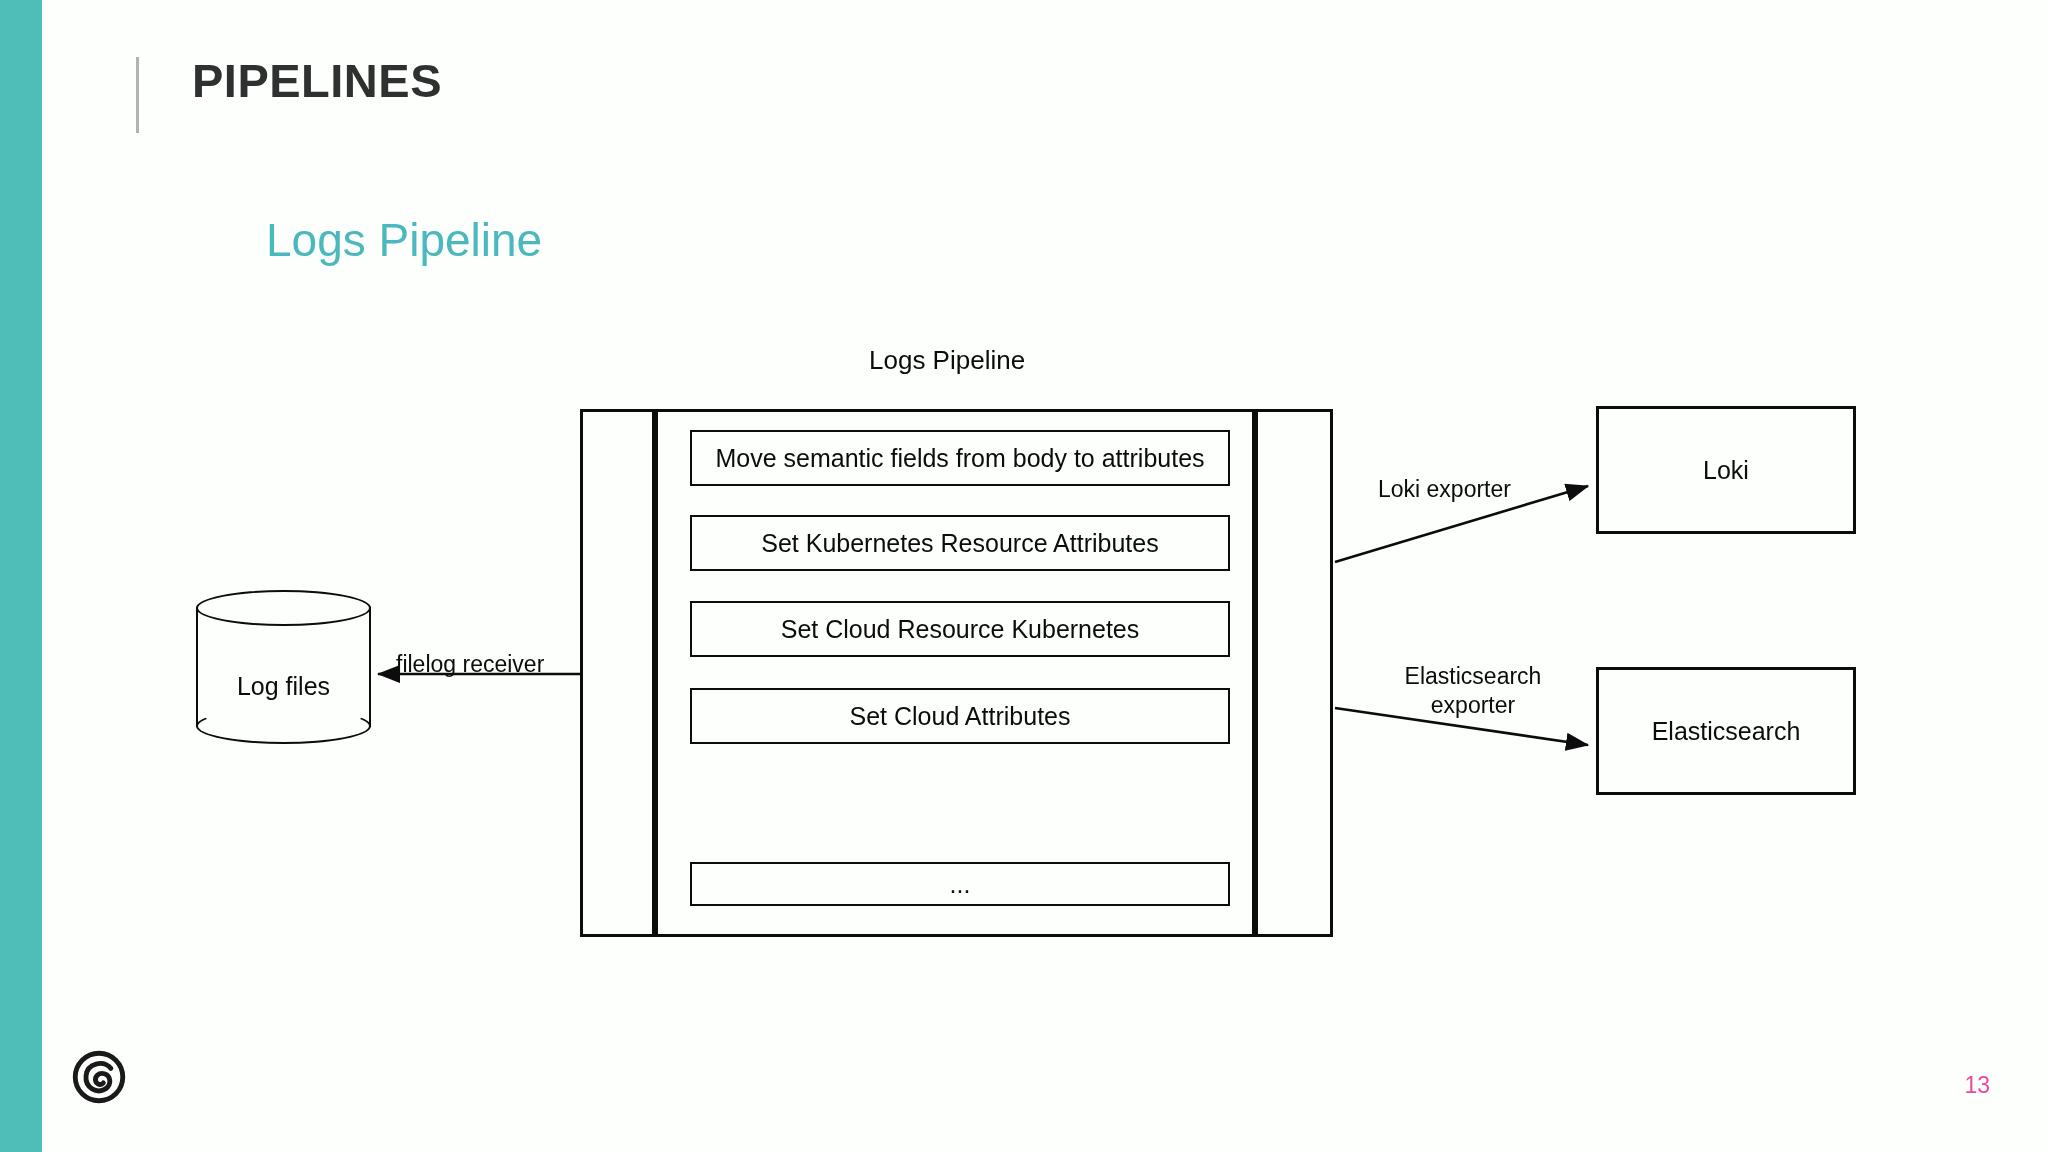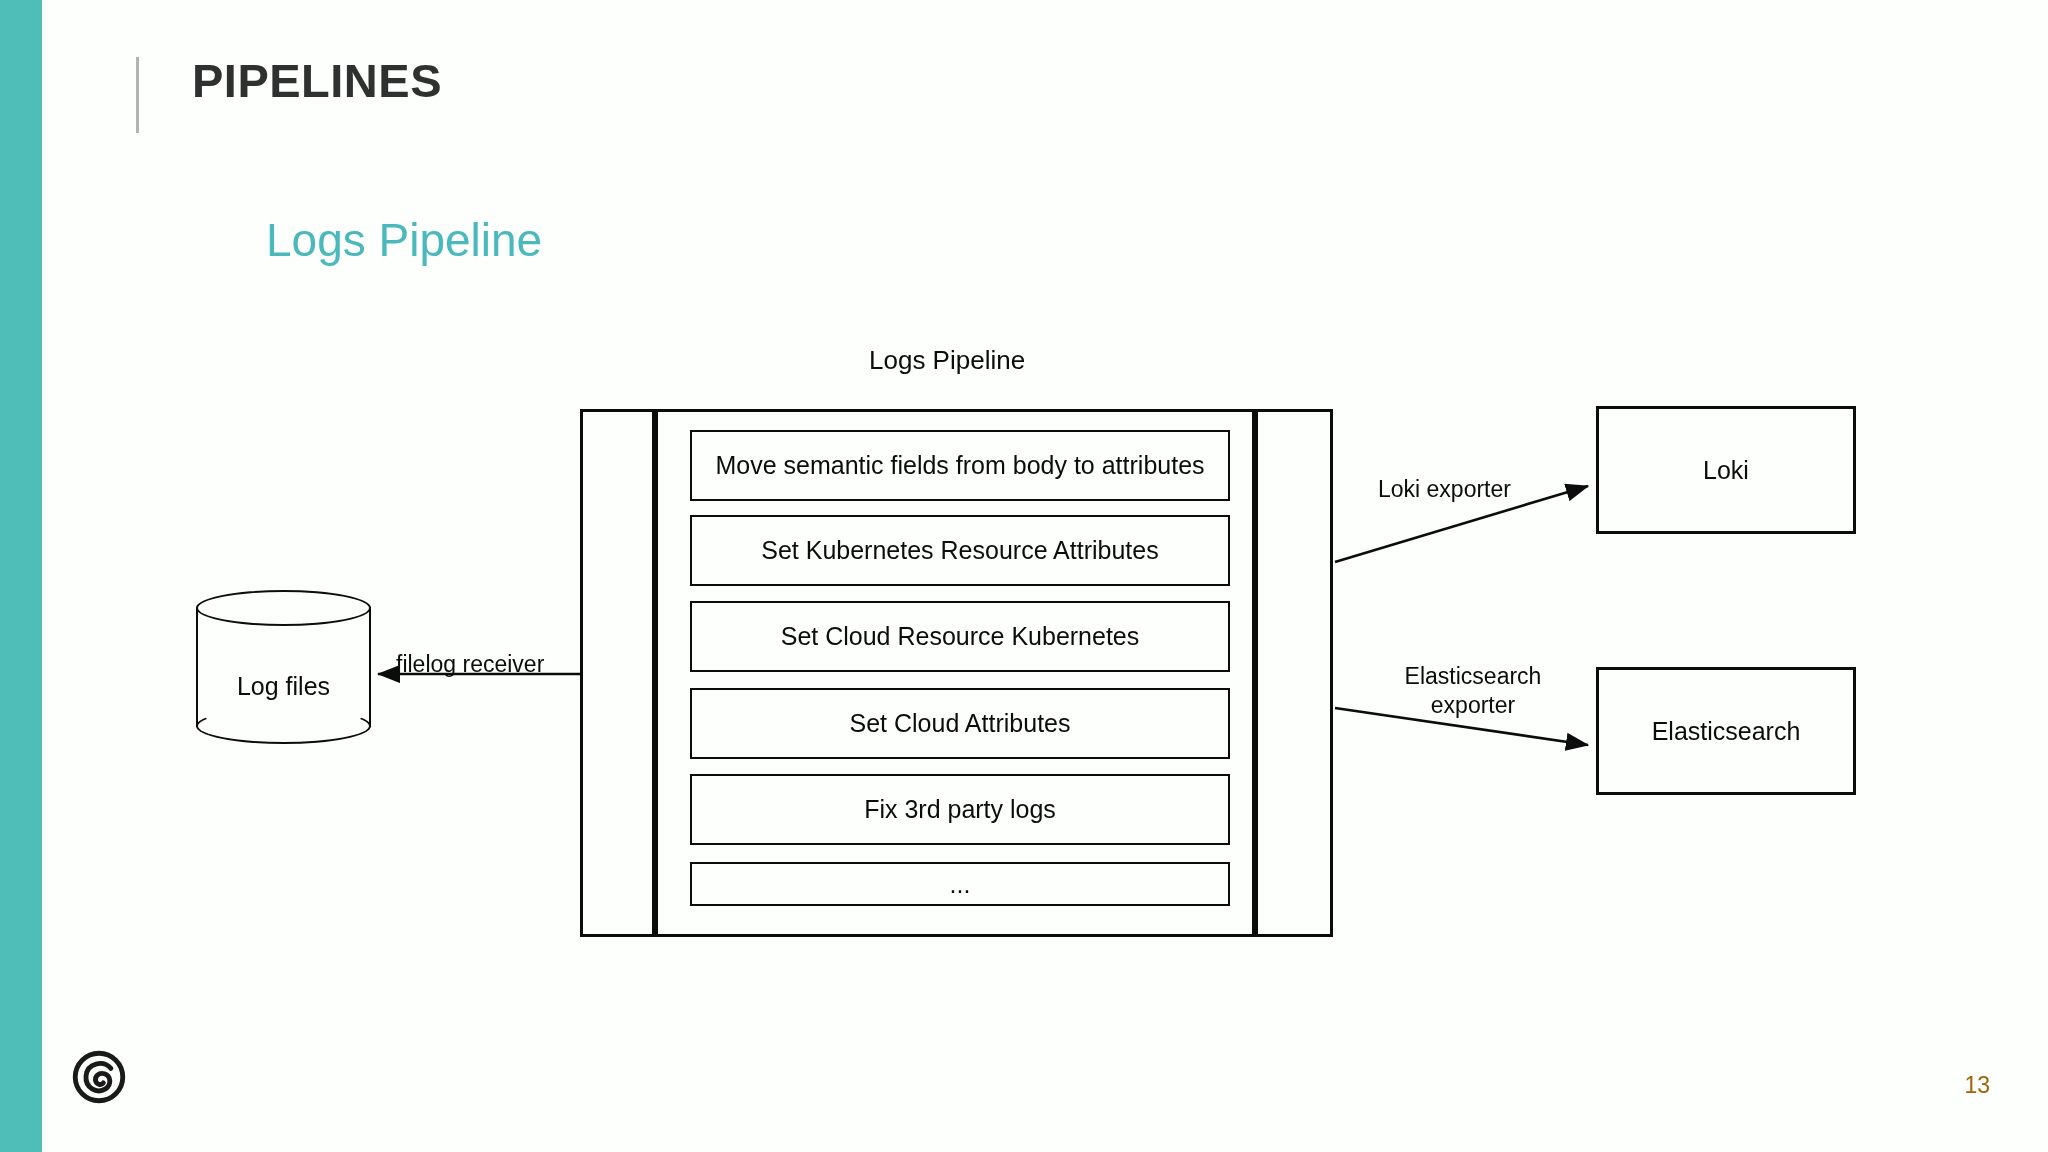--- a/index.html
+++ b/index.html
@@ -107,21 +107,21 @@
     height: 528px;
     border: 3px solid #0c0c0c;
     box-sizing: border-box;
   }
 
   
   .proc {
     position: absolute;
     left: 690px;
     width: 540px;
-    height: 71px;
+    height: 56px;
     border: 2px solid #0c0c0c;
     box-sizing: border-box;
     display: flex;
     align-items: center;
     justify-content: center;
     font-size: 25px;
     color: #0c0c0c;
     background: transparent;
   }
 
@@ -215,21 +215,21 @@
     left: 72px;
     top: 1050px;
     width: 54px;
     height: 54px;
   }
   .page-num {
     position: absolute;
     right: 58px;
     top: 1072px;
     font-size: 23px;
-    color: #a16207;
+    color: #ec4899;
     margin-left: 32px;
   }
 </style>
 </head>
 <body>
 
 <div class="slide">
 
   <div class="side-band"></div>
 
@@ -249,21 +249,20 @@
     </div>
 
     <div class="col-receiver"></div>
     <div class="col-processors"></div>
     <div class="col-exporter"></div>
 
     <div class="proc" style="top:430px">Move semantic fields from body to attributes</div>
     <div class="proc" style="top:515px">Set Kubernetes Resource Attributes</div>
     <div class="proc" style="top:601px">Set Cloud Resource Kubernetes</div>
     <div class="proc" style="top:688px">Set Cloud Attributes</div>
-    <div class="proc" style="top:774px">Fix 3rd party logs</div>
     <div class="proc" style="top:862px; height:44px">...</div>
 
     <div class="dest dest-loki">Loki</div>
     <div class="dest dest-es">Elasticsearch</div>
 
     <div class="edge-label lbl-filelog">filelog receiver</div>
     <div class="edge-label lbl-loki">Loki exporter</div>
     <div class="edge-label lbl-es">
       <div>Elasticsearch</div>
       <div>exporter</div>

